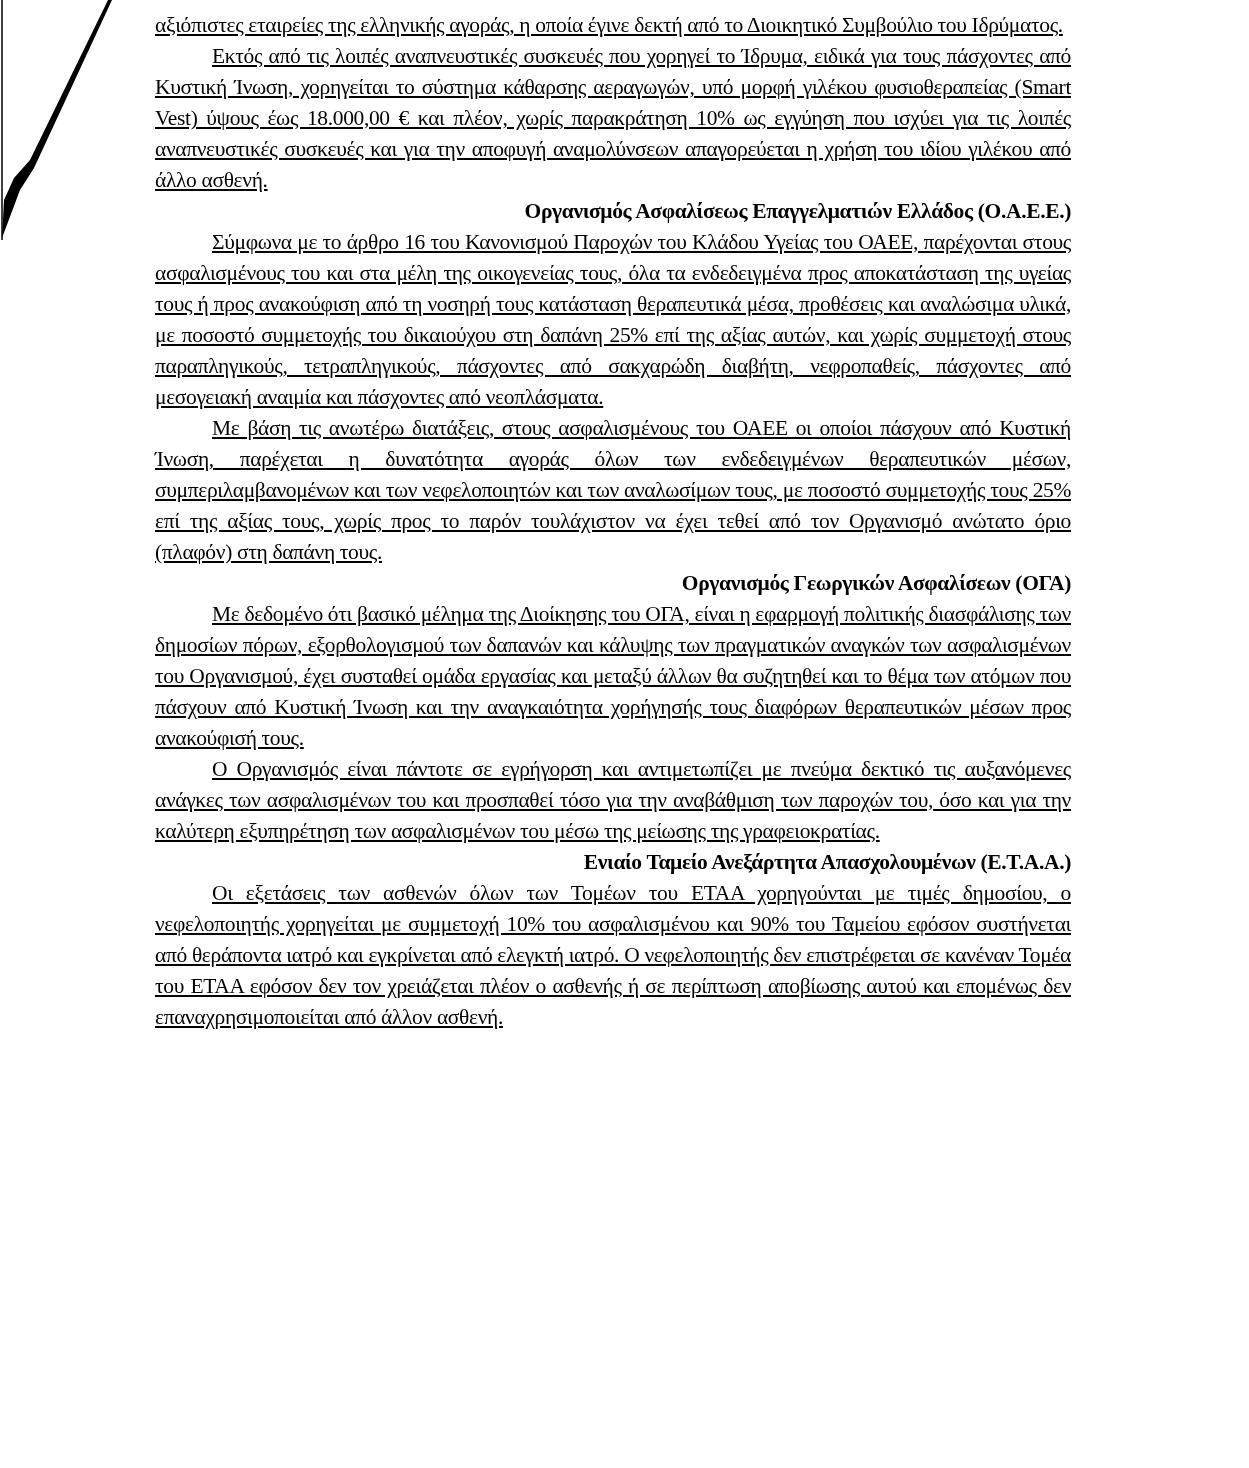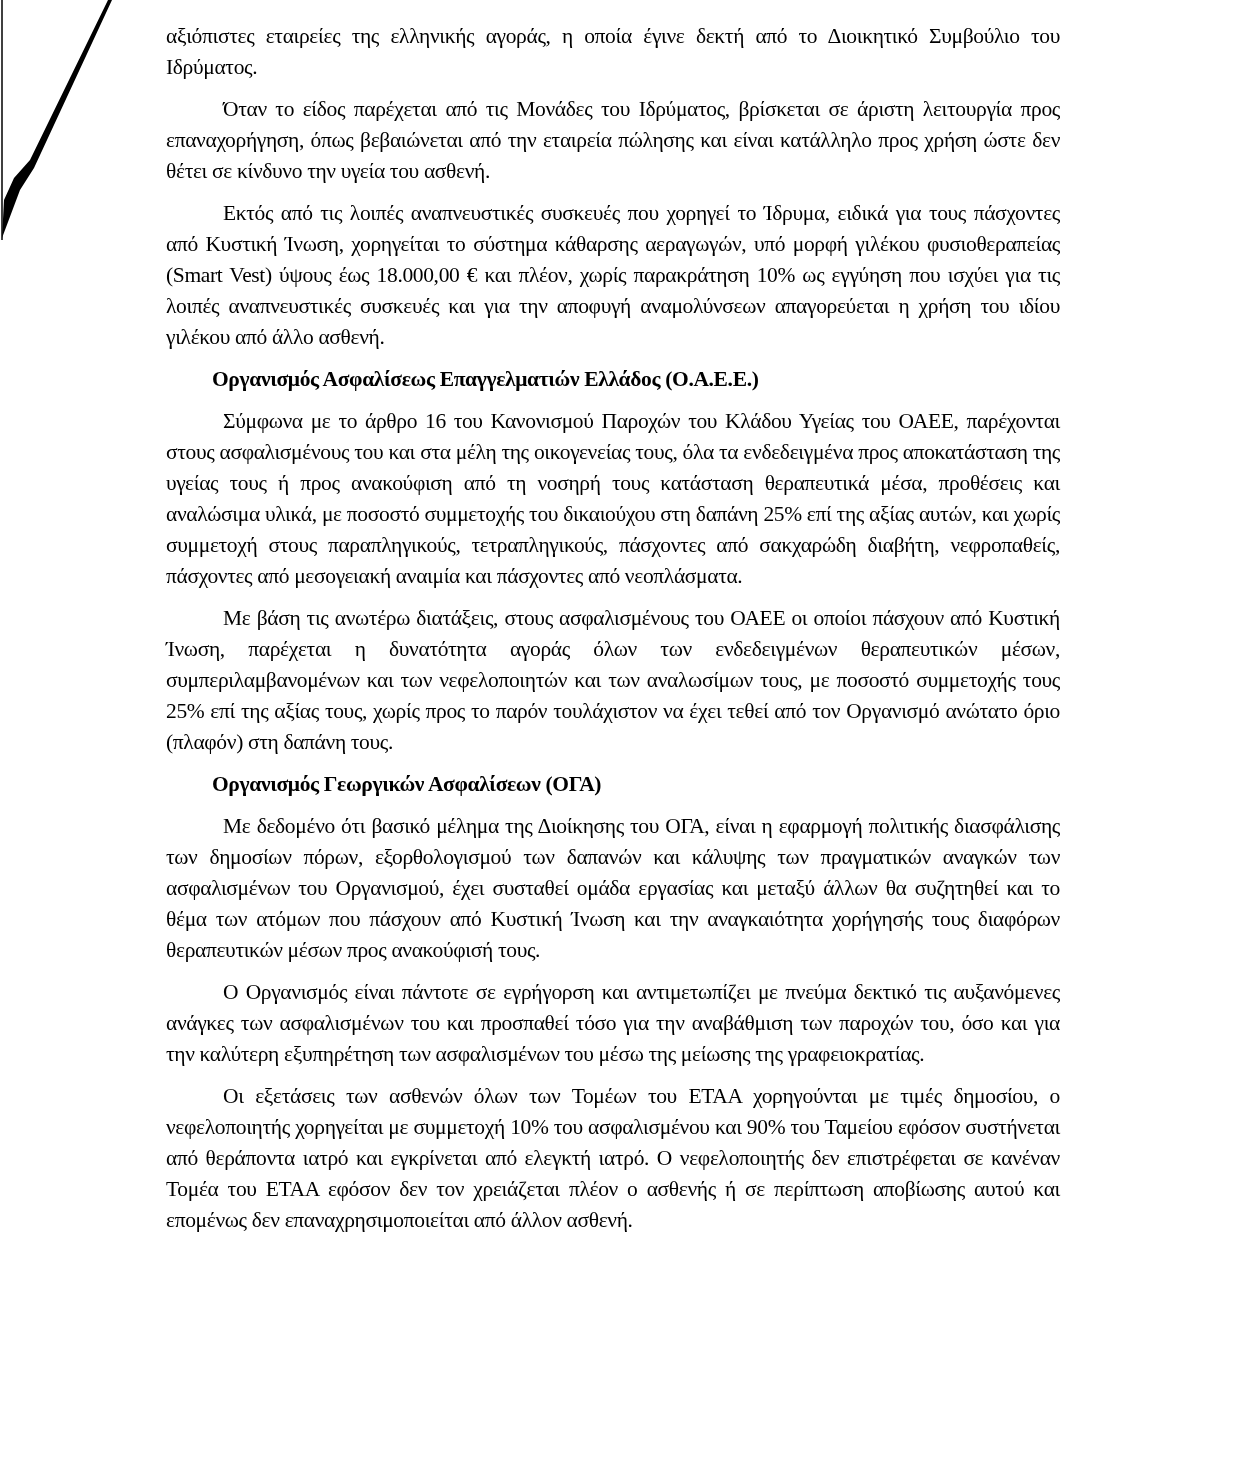--- a/index.html
+++ b/index.html
@@ -18,51 +18,52 @@
       left: 155px;
       top: 10px;
       width: 916px;
       font-family: "Liberation Serif", "DejaVu Serif", serif;
       font-size: 21.5px;
       line-height: 31px;
       color: #000;
       letter-spacing: -0.35px;
     }
     .para {
-      margin: 11px;
+      margin: 0;
       text-align: justify;
       text-indent: 57px;
+      text-decoration: underline;
     }
     .para.cont { text-indent: 0; }
     .heading {
       margin: 0;
       font-weight: bold;
       text-indent: 57px;
-      text-align: left;
+      text-align: right;
     }
     .scan-mark {
       position: absolute;
       left: 0;
       top: 0;
       width: 120px;
       height: 245px;
     }
   </style>
 </head>
 <body>
 
 <svg class="scan-mark" viewBox="0 0 120 245" xmlns="http://www.w3.org/2000/svg">
   <line x1="2" y1="0" x2="2" y2="240" stroke="#000" stroke-width="1.5"></line>
   <polygon points="112,0 108,0 30,160 14,178 4,200 2,238 8,222 20,190 34,168" fill="#000"></polygon>
 </svg>
 
 <div class="page">
   <p class="para cont">αξιόπιστες εταιρείες της ελληνικής αγοράς, η οποία έγινε δεκτή από το Διοικητικό Συμβούλιο του Ιδρύματος.</p>
-  <p class="para">Όταν το είδος παρέχεται από τις Μονάδες του Ιδρύματος, βρίσκεται σε άριστη λειτουργία προς επαναχορήγηση, όπως βεβαιώνεται από την εταιρεία πώλησης και είναι κατάλληλο προς χρήση ώστε δεν θέτει σε κίνδυνο την υγεία του ασθενή.</p>
   <p class="para">Εκτός από τις λοιπές αναπνευστικές συσκευές που χορηγεί το Ίδρυμα, ειδικά για τους πάσχοντες από Κυστική Ίνωση, χορηγείται το σύστημα κάθαρσης αεραγωγών, υπό μορφή γιλέκου φυσιοθεραπείας (Smart Vest) ύψους έως 18.000,00 € και πλέον, χωρίς παρακράτηση 10% ως εγγύηση που ισχύει για τις λοιπές αναπνευστικές συσκευές και  για την αποφυγή αναμολύνσεων  απαγορεύεται η χρήση του ιδίου γιλέκου από άλλο ασθενή.</p>
   <p class="heading">Οργανισμός Ασφαλίσεως Επαγγελματιών Ελλάδος (Ο.Α.Ε.Ε.)</p>
   <p class="para">Σύμφωνα με το άρθρο 16 του Κανονισμού Παροχών του Κλάδου Υγείας του ΟΑΕΕ, παρέχονται στους ασφαλισμένους του και στα μέλη της οικογενείας τους, όλα τα ενδεδειγμένα προς αποκατάσταση της υγείας τους ή προς ανακούφιση από τη νοσηρή τους κατάσταση θεραπευτικά μέσα, προθέσεις και αναλώσιμα υλικά, με ποσοστό συμμετοχής του δικαιούχου στη δαπάνη 25% επί της αξίας αυτών, και χωρίς συμμετοχή στους παραπληγικούς, τετραπληγικούς, πάσχοντες από σακχαρώδη διαβήτη, νεφροπαθείς, πάσχοντες από μεσογειακή αναιμία και πάσχοντες από νεοπλάσματα.</p>
   <p class="para">Με βάση τις ανωτέρω διατάξεις, στους ασφαλισμένους του ΟΑΕΕ οι οποίοι πάσχουν από Κυστική Ίνωση, παρέχεται η δυνατότητα αγοράς όλων των ενδεδειγμένων θεραπευτικών μέσων, συμπεριλαμβανομένων και των νεφελοποιητών και των αναλωσίμων τους, με ποσοστό συμμετοχής τους 25% επί της αξίας τους, χωρίς προς το παρόν τουλάχιστον να έχει τεθεί από τον Οργανισμό ανώτατο όριο (πλαφόν) στη δαπάνη τους.</p>
   <p class="heading">Οργανισμός Γεωργικών Ασφαλίσεων (ΟΓΑ)</p>
   <p class="para">Με δεδομένο ότι βασικό μέλημα της Διοίκησης του ΟΓΑ, είναι η εφαρμογή πολιτικής διασφάλισης των δημοσίων πόρων, εξορθολογισμού των δαπανών και κάλυψης των πραγματικών αναγκών των ασφαλισμένων του Οργανισμού, έχει συσταθεί ομάδα εργασίας και μεταξύ άλλων θα συζητηθεί και το θέμα των ατόμων που πάσχουν από Κυστική Ίνωση και την αναγκαιότητα χορήγησής τους διαφόρων θεραπευτικών μέσων προς ανακούφισή τους.</p>
   <p class="para">Ο Οργανισμός είναι πάντοτε σε εγρήγορση και αντιμετωπίζει με πνεύμα δεκτικό τις αυξανόμενες ανάγκες των ασφαλισμένων του και προσπαθεί τόσο για την αναβάθμιση των παροχών του, όσο και για την καλύτερη εξυπηρέτηση των ασφαλισμένων του μέσω της μείωσης της γραφειοκρατίας.</p>
+  <p class="heading">Ενιαίο Ταμείο Ανεξάρτητα Απασχολουμένων (Ε.Τ.Α.Α.)</p>
   <p class="para">Οι εξετάσεις των ασθενών όλων των Τομέων του  ΕΤΑΑ χορηγούνται με τιμές δημοσίου, ο νεφελοποιητής χορηγείται με συμμετοχή 10% του ασφαλισμένου και 90% του Ταμείου εφόσον συστήνεται από θεράποντα ιατρό και εγκρίνεται από ελεγκτή ιατρό. Ο νεφελοποιητής δεν επιστρέφεται σε κανέναν Τομέα του ΕΤΑΑ εφόσον δεν τον χρειάζεται πλέον ο ασθενής ή σε περίπτωση αποβίωσης αυτού και επομένως δεν επαναχρησιμοποιείται από άλλον ασθενή.</p>
 </div>
 
 </body></html>

